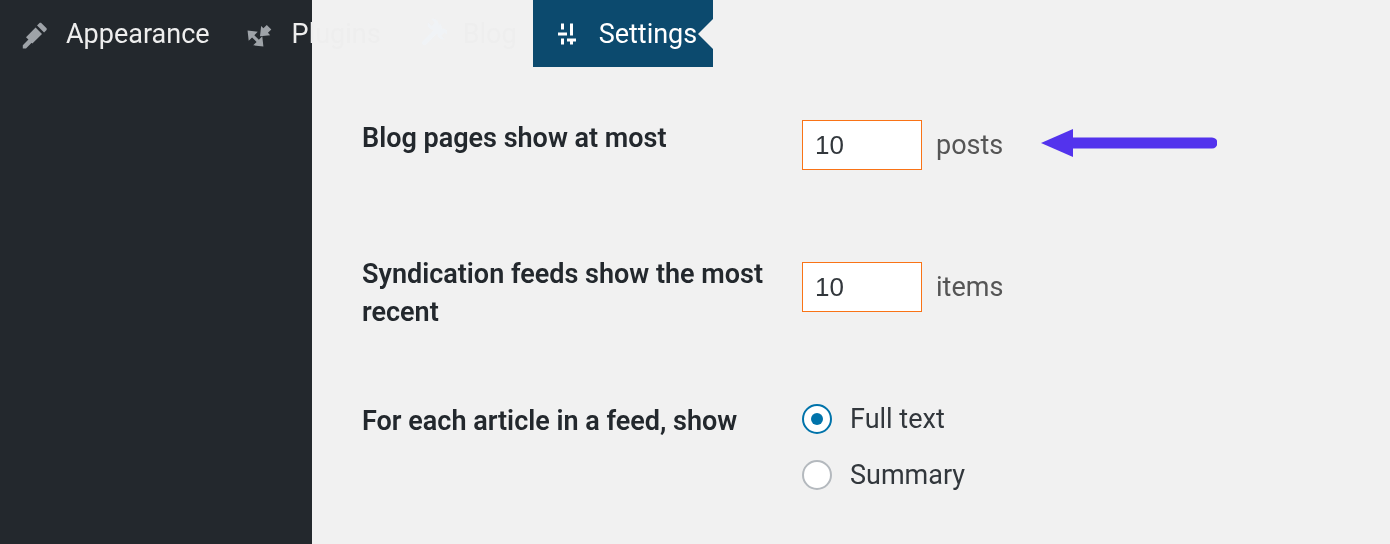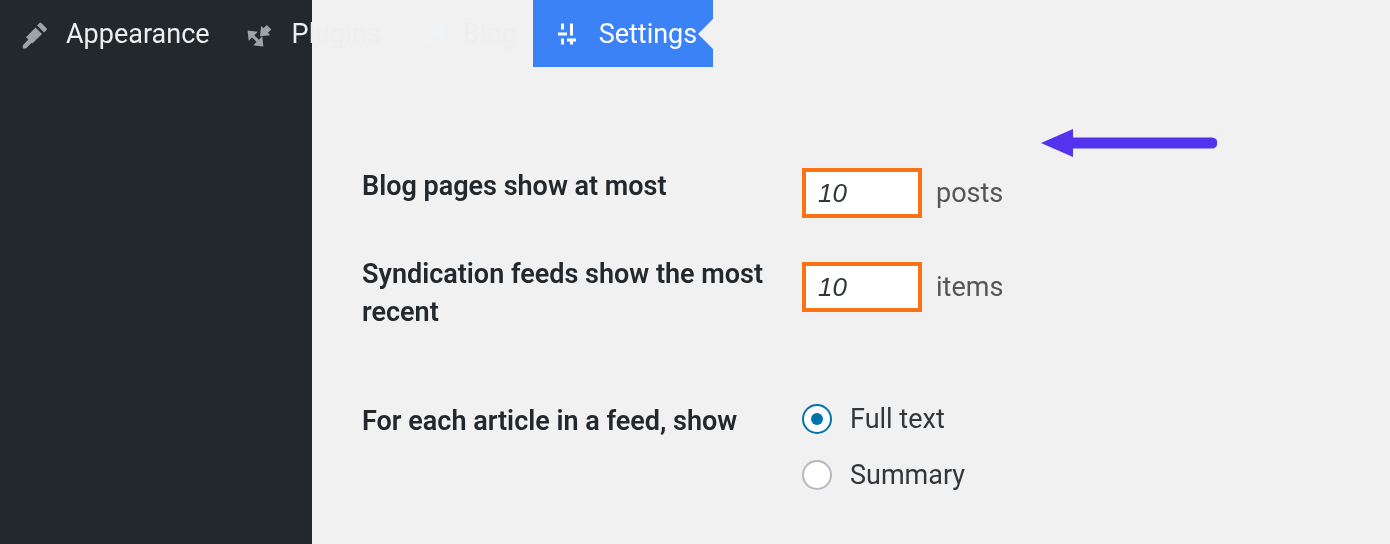--- a/index.html
+++ b/index.html
@@ -38,21 +38,21 @@
   .menu-item .icon {
     width: 36px;
     height: 36px;
     display: flex;
     align-items: center;
     justify-content: center;
     flex-shrink: 0;
   }
   .menu-item .icon svg { fill: rgba(240,245,250,0.6); }
   .menu-item.active {
-    background: #3b82f6;
+    background: #0c4a6e;
     color: #fff;
     position: relative;
   }
   .menu-item.active .icon svg { fill: #fff; }
   .menu-item.active::after {
     content: "";
     position: absolute;
     right: -1px;
     top: 50%;
     transform: translateY(-50%);
@@ -99,26 +99,25 @@
   .row-field {
     display: flex;
     align-items: center;
     gap: 14px;
     font-size: 27px;
     color: #555;
   }
   .num-input {
     width: 120px;
     height: 50px;
-    border: 4px solid #f97316;
+    border: 1px solid #f97316;
     background: #fff;
     font-size: 26px;
     padding: 0 12px;
     color: #32373c;
-    font-style: italic;
   }
   .radio-group {
     display: flex;
     flex-direction: column;
     gap: 24px;
   }
   .radio-line {
     display: flex;
     align-items: center;
     gap: 18px;
@@ -198,21 +197,21 @@
           </svg>
       </span>
       <span>Settings</span>
     </div>
 
 
   </nav>
 
   <main class="content">
 
-    <div class="row" style="top:120px;margin-top:48px;">
+    <div class="row" style="top:120px;">
       <div class="row-label">Blog pages show at most</div>
       <div class="row-field">
         <input class="num-input" type="text" value="10" style="">
         <span>posts</span>
       </div>
     </div>
 
     <svg class="arrow" style="left:725px; top:123px;" width="180" height="40" viewBox="0 0 180 40">
       <line x1="30" y1="20" x2="175" y2="20" stroke="#5333ed" stroke-width="11" stroke-linecap="round"></line>
       <polygon points="4,20 36,6 36,34" fill="#5333ed"></polygon>

